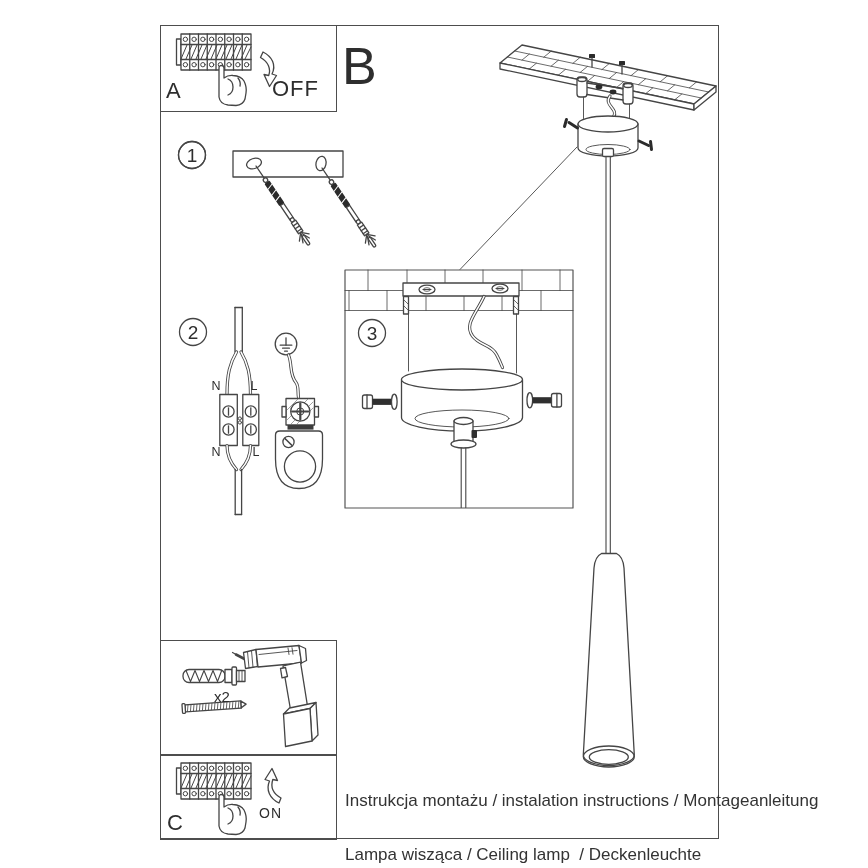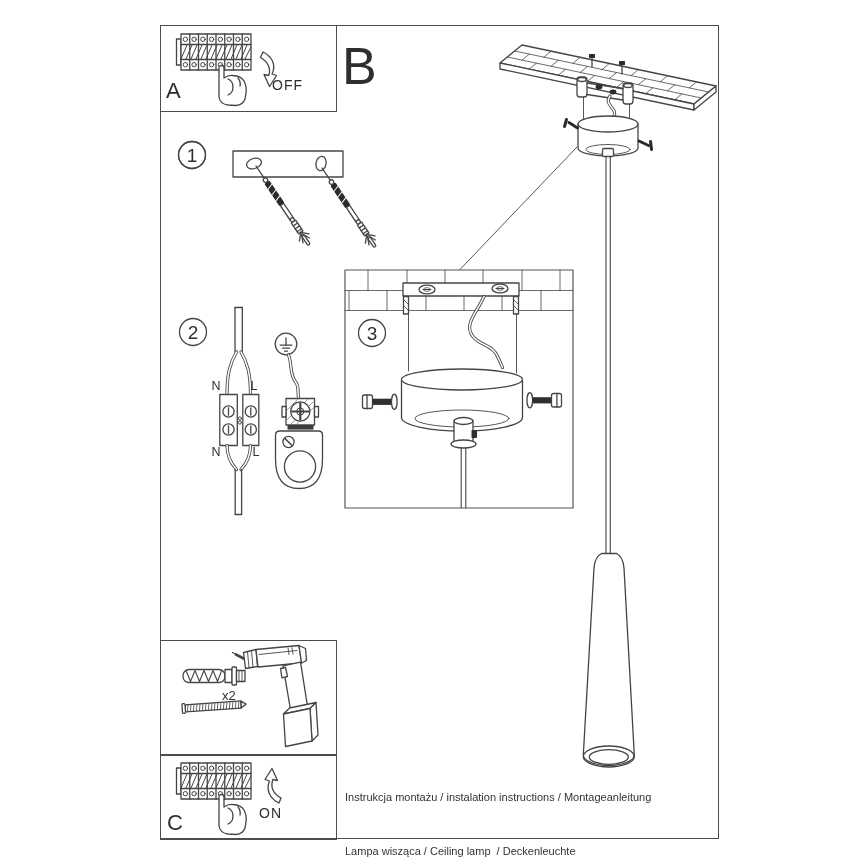--- a/index.html
+++ b/index.html
@@ -7,32 +7,32 @@
           font-family:"Liberation Sans",sans-serif;color:#2e2e2e}
   .frame{position:absolute;left:160px;top:25px;width:557px;height:812px;border:1.6px solid #4d4d4d}
   .box{position:absolute;border:1.8px solid #4d4d4d}
   .box-a{left:160px;top:25px;width:175px;height:85px}
   .box-tools{left:160px;top:640px;width:175px;height:114px}
   .box-c{left:160px;top:754px;width:175px;height:84px}
   svg.art{position:absolute;left:0;top:0}
   .t{position:absolute;line-height:1;white-space:pre}
   .label-a{left:166px;top:80px;font-size:22px}
   .label-b{left:342px;top:40px;font-size:52px}
-  .off-label{left:272px;top:78px;font-size:14px;letter-spacing:1px}
+  .off-label{left:272px;top:78px;font-size:22px;letter-spacing:1px}
   .num{width:22px;text-align:center;font-size:19px}
   .num-1{left:181px;top:146px}
   .num-2{left:182px;top:323px}
   .num-3{left:361px;top:324px}
   .nl{width:16px;text-align:center;font-size:12.5px}
   .n-top{left:208px;top:380px}.l-top{left:246px;top:380px}
   .n-bottom{left:208px;top:446px}.l-bottom{left:248px;top:446px}
-  .x2{left:222px;top:689px;font-size:13px}
+  .x2{left:214px;top:689px;font-size:15px}
   .on-label{left:259px;top:806px;font-size:14px;letter-spacing:1px}
   .label-c{left:167px;top:812px;font-size:22px}
-  .cap{left:345px;font-size:11px;color:#333}
+  .cap{left:345px;font-size:17px;color:#333}
   .cap1{top:792px}.cap2{top:846px}
 </style>
 </head>
 <body>
 
 <div class="canvas">
 
   <div class="frame"></div>
   <div class="box box-a"></div>
   <div class="box box-tools"></div>

